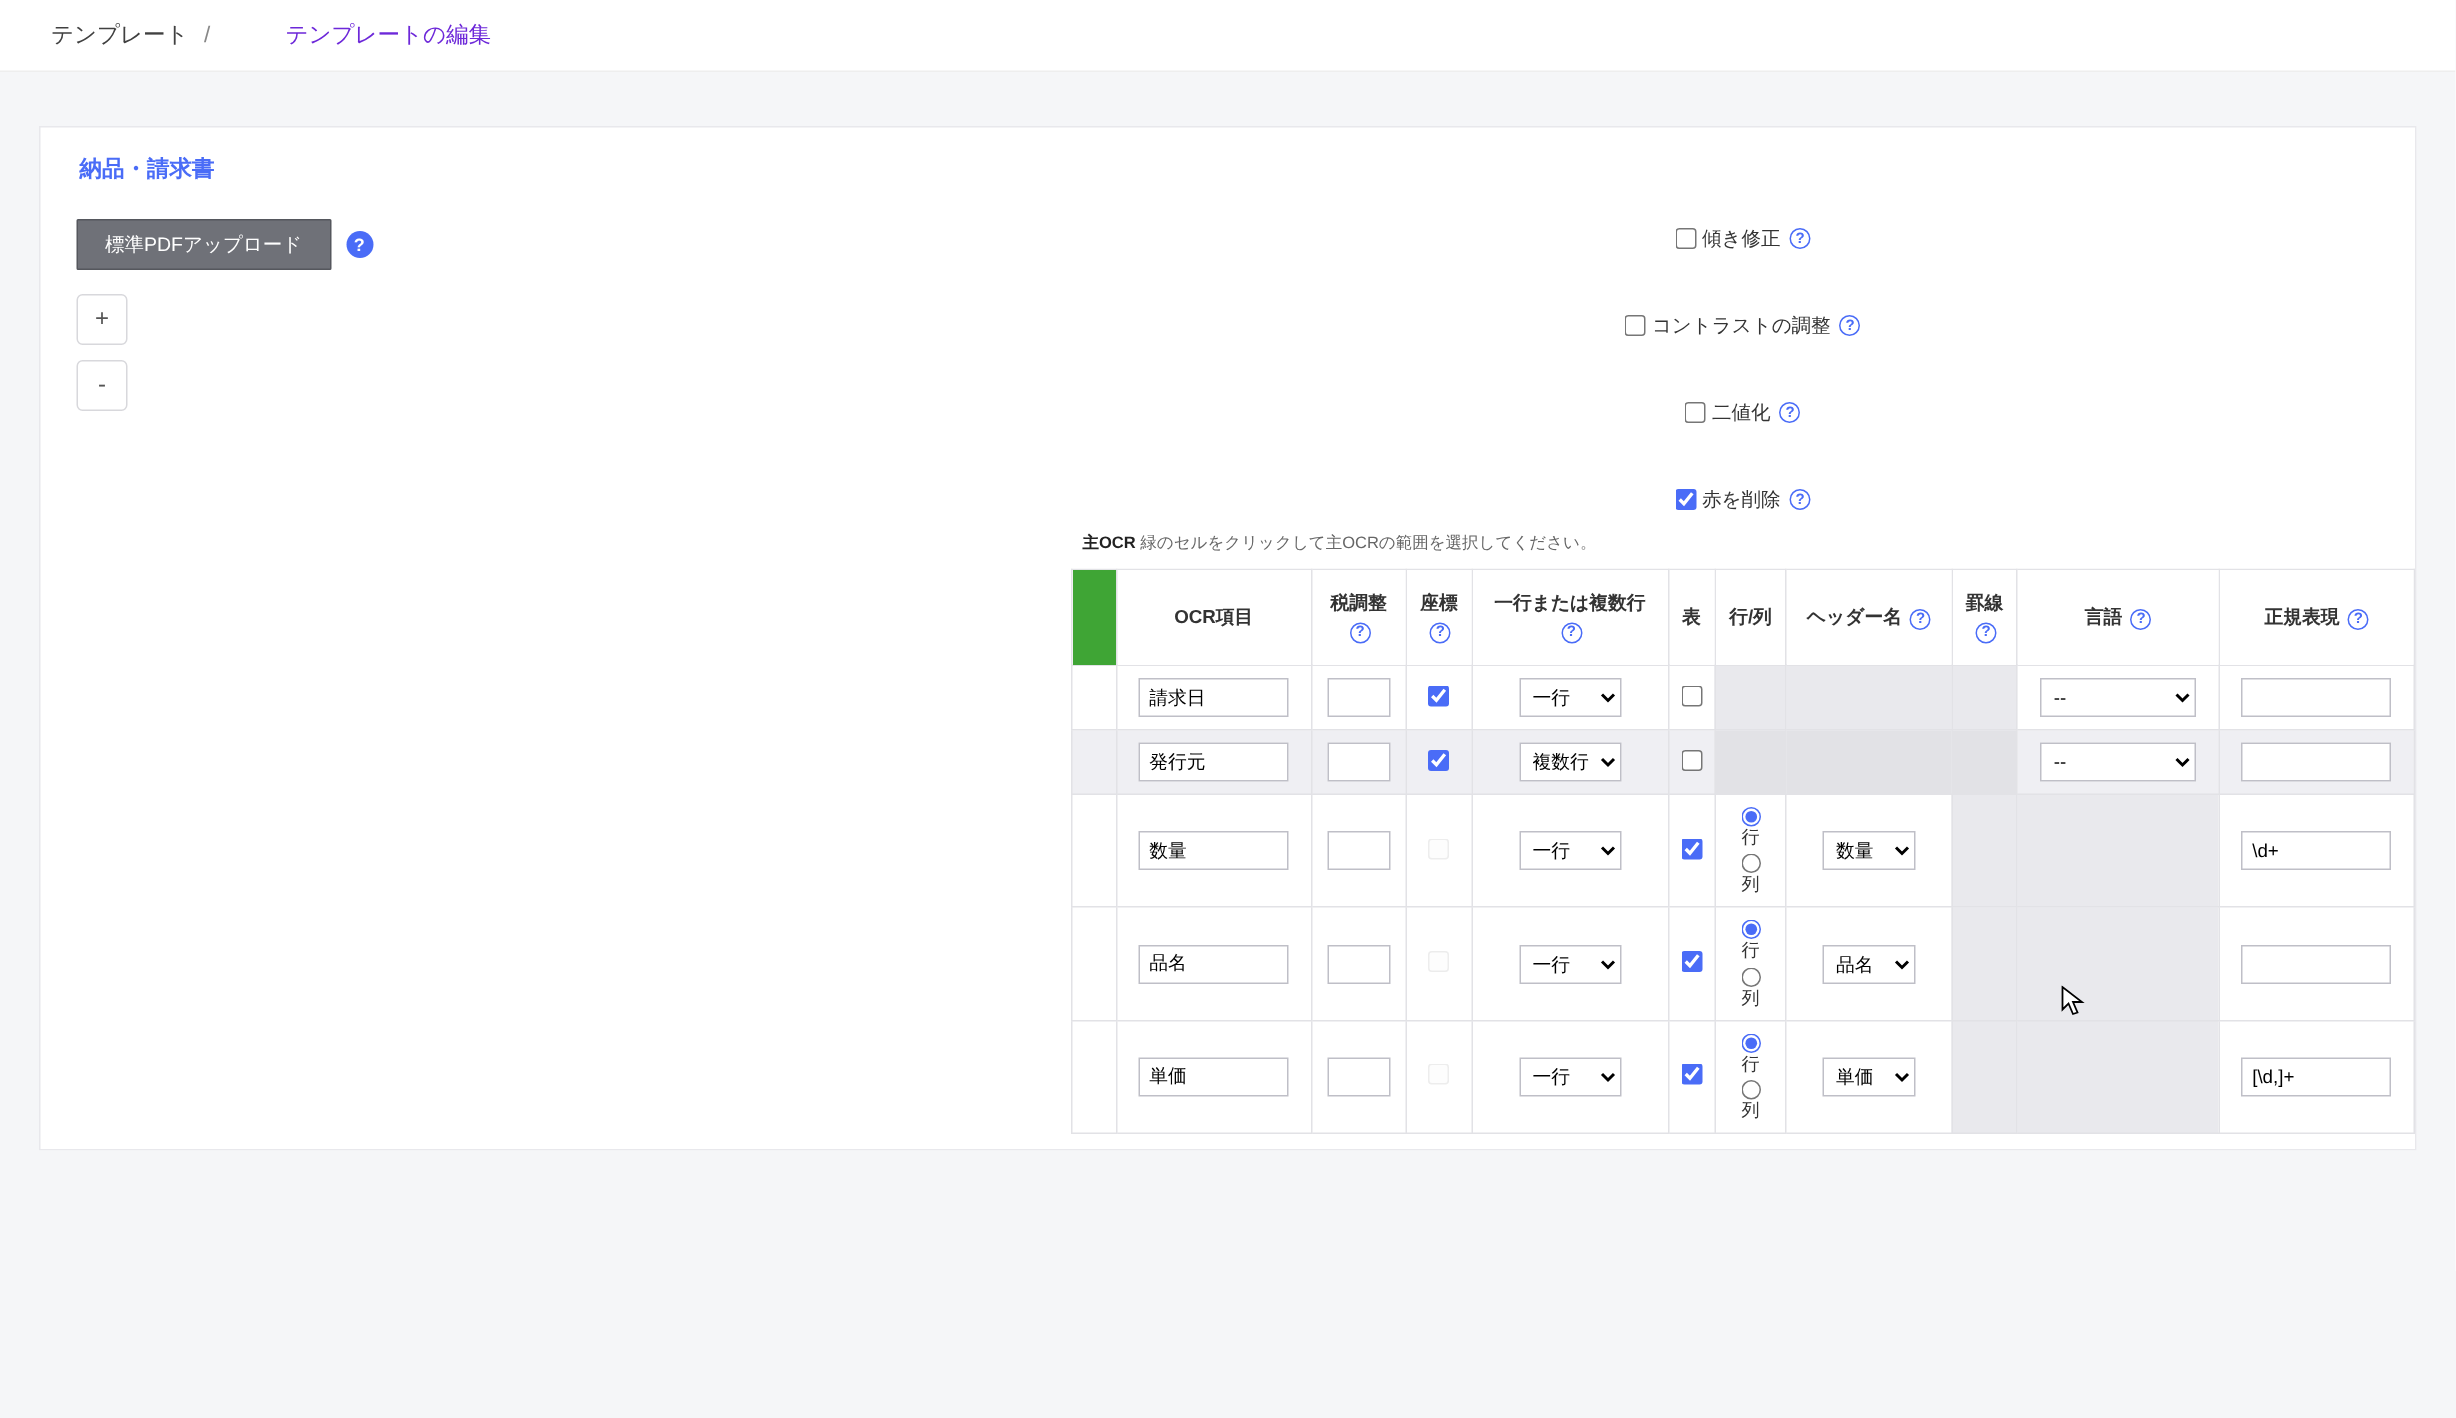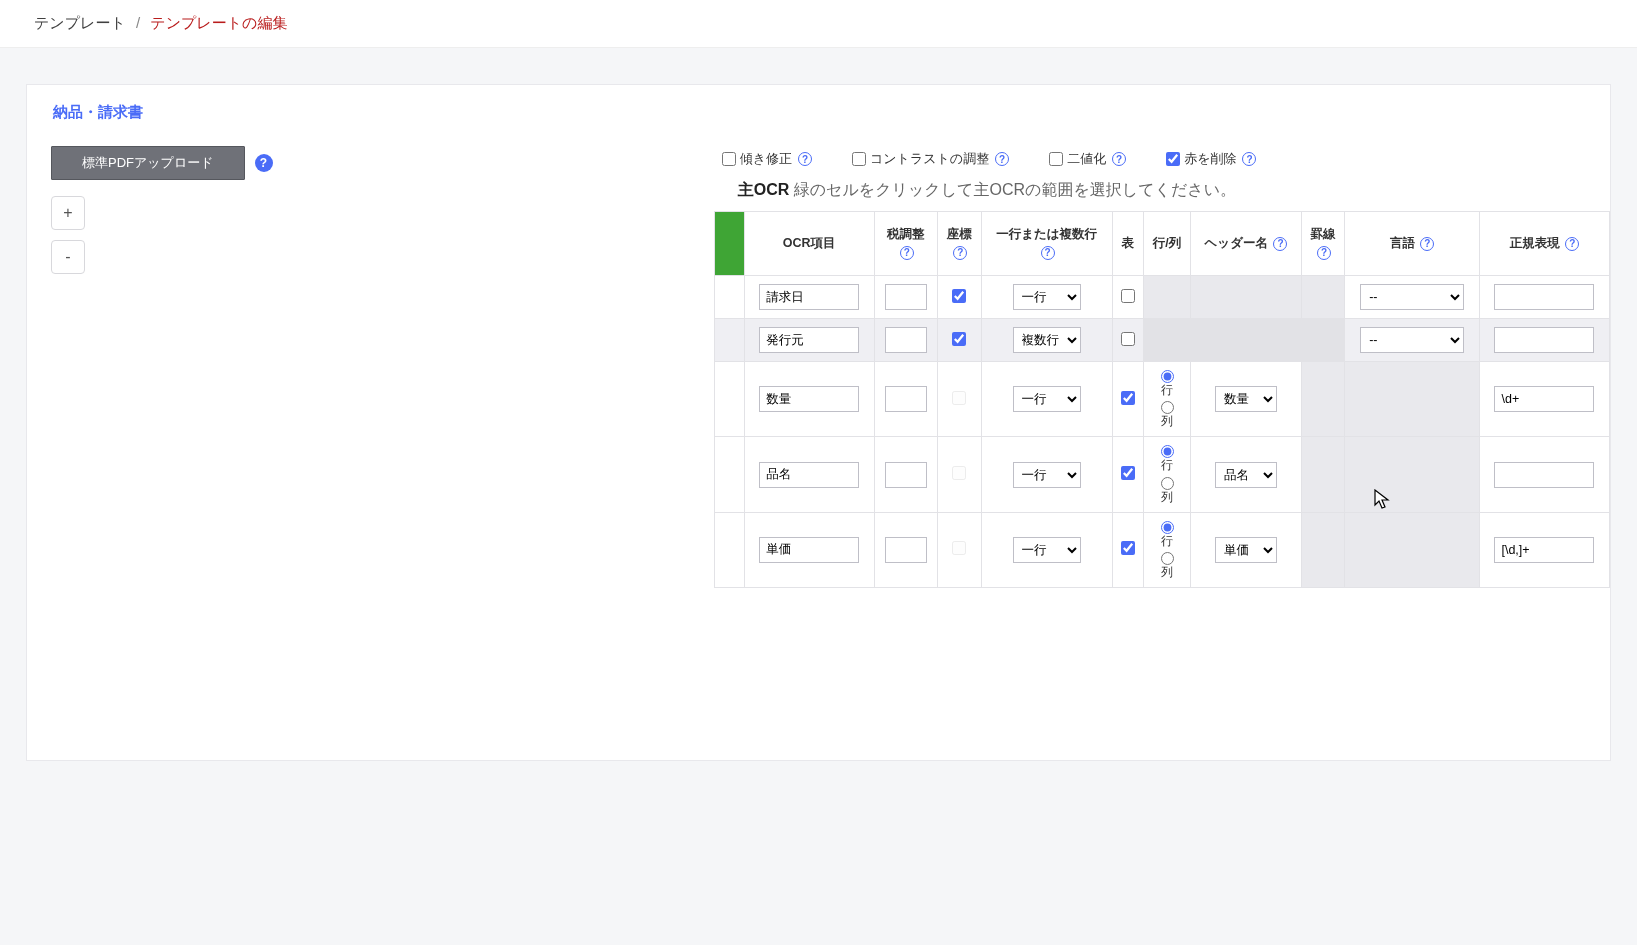--- a/index.html
+++ b/index.html
@@ -1,37 +1,37 @@
 <!DOCTYPE html>
 <html><head>
 <meta charset="utf-8">
 <style>
 * { box-sizing: border-box; margin: 0; padding: 0; }
 body { font-family: -apple-system, BlinkMacSystemFont, "Segoe UI", Helvetica, Arial, sans-serif; font-size: 13px; color: #333; background: #f5f6f8; }
 .breadcrumb { padding: 14px 34px; background: #fff; font-size: 15px; border-bottom: 1px solid #eee; }
 .breadcrumb a { color: #404040; text-decoration: none; }
 .breadcrumb .sep { color: #888; margin: 0 6px; }
-.breadcrumb .cur { color: #b91c1c; }
+.breadcrumb .cur { color: #6d28d9; margin-left: 40px; }
 .main-wrap { padding: 36px 26px 0; }
 .panel { background: #fff; border: 1px solid #e8e8ec; }
 .panel-header { padding: 18px 18px 14px; font-size: 15px; font-weight: 700; color: #4a6cf7; display:flex; align-items:center; gap:8px;}
 .panel-body { display:flex; }
 .left-col { width: 43%; padding: 10px 0 10px 24px; }
 .right-col { width: 57%; padding: 10px 0 10px 6px; overflow:hidden;}
 .upload-row { display:flex; align-items:center; gap:10px; margin-bottom:10px;}
-.btn-gray { background:#6f7178; color:#fff; border:1px solid #55575d; padding:7px 30px; font-size:13px; border-radius:1px; cursor:pointer;}
+.btn-gray { background:#6f7178; color:#fff; border:1px solid #55575d; padding:7px 18px; font-size:13px; border-radius:1px; cursor:pointer;}
 .help-icon { display:inline-flex; width:18px; height:18px; border-radius:50%; background:#4a6cf7; color:#fff; align-items:center; justify-content:center; font-size:12px; font-weight:700;}
 .help-icon-sm { display:inline-flex; width:14px; height:14px; border-radius:50%; color:#4a6cf7; border:1.5px solid #4a6cf7; align-items:center; justify-content:center; font-size:10px; font-weight:700; margin-left:2px;}
 .zoom-col { display:flex; flex-direction:column; gap:10px; margin-top:6px; float:left;}
 .zoom-btn { width:34px; height:34px; border:1px solid #d8d8dc; background:#fff; border-radius:4px; font-size:16px; color:#555; cursor:pointer;}
 .preview-area { margin-left: 48px; position:relative; height:560px; overflow:hidden; font-family: "MS Mincho", serif;}
-.checkbox-row { display:flex; gap:40px; padding:4px 8px 10px; font-size:13px; align-items:center; flex-wrap:wrap;}
+.checkbox-row { display:flex; gap:40px; padding:4px 8px 10px; font-size:13px; align-items:center; flex-wrap:wrap;flex-direction:column;}
 .chk-item { display:flex; align-items:center; gap:4px;}
 .chk-item input[type=checkbox]{ width:14px; height:14px; accent-color:#4a6cf7; }
-.ocr-hint { font-size:16px; padding:2px 8px 10px;margin-left:16px;}
+.ocr-hint { font-size:11px; padding:2px 8px 10px;}
 .ocr-hint b { color:#222; }
 .ocr-hint span { color:#666; }
 .ocr-table-wrap { overflow-x:auto; }
 .ocr-table { border-collapse:collapse; width:100%; min-width:820px; font-size:13px;}
 .ocr-table th, .ocr-table td { border:1px solid #e2e2e6; padding:8px 6px; text-align:center; vertical-align:middle; background:#fff;}
 .ocr-table th { font-weight:700; color:#333; font-size:12.5px; line-height:1.4; padding:14px 6px; position:relative;}
 .ocr-table th.drag-handle { width:30px; background:#3fa535; padding:0;}
 .ocr-table td.drag-cell { width:30px; background:#fff;}
 .ocr-table td.shaded { background:#e9e9ed;}
 .ocr-table tr.row-hover td { background:#efeff3;}

